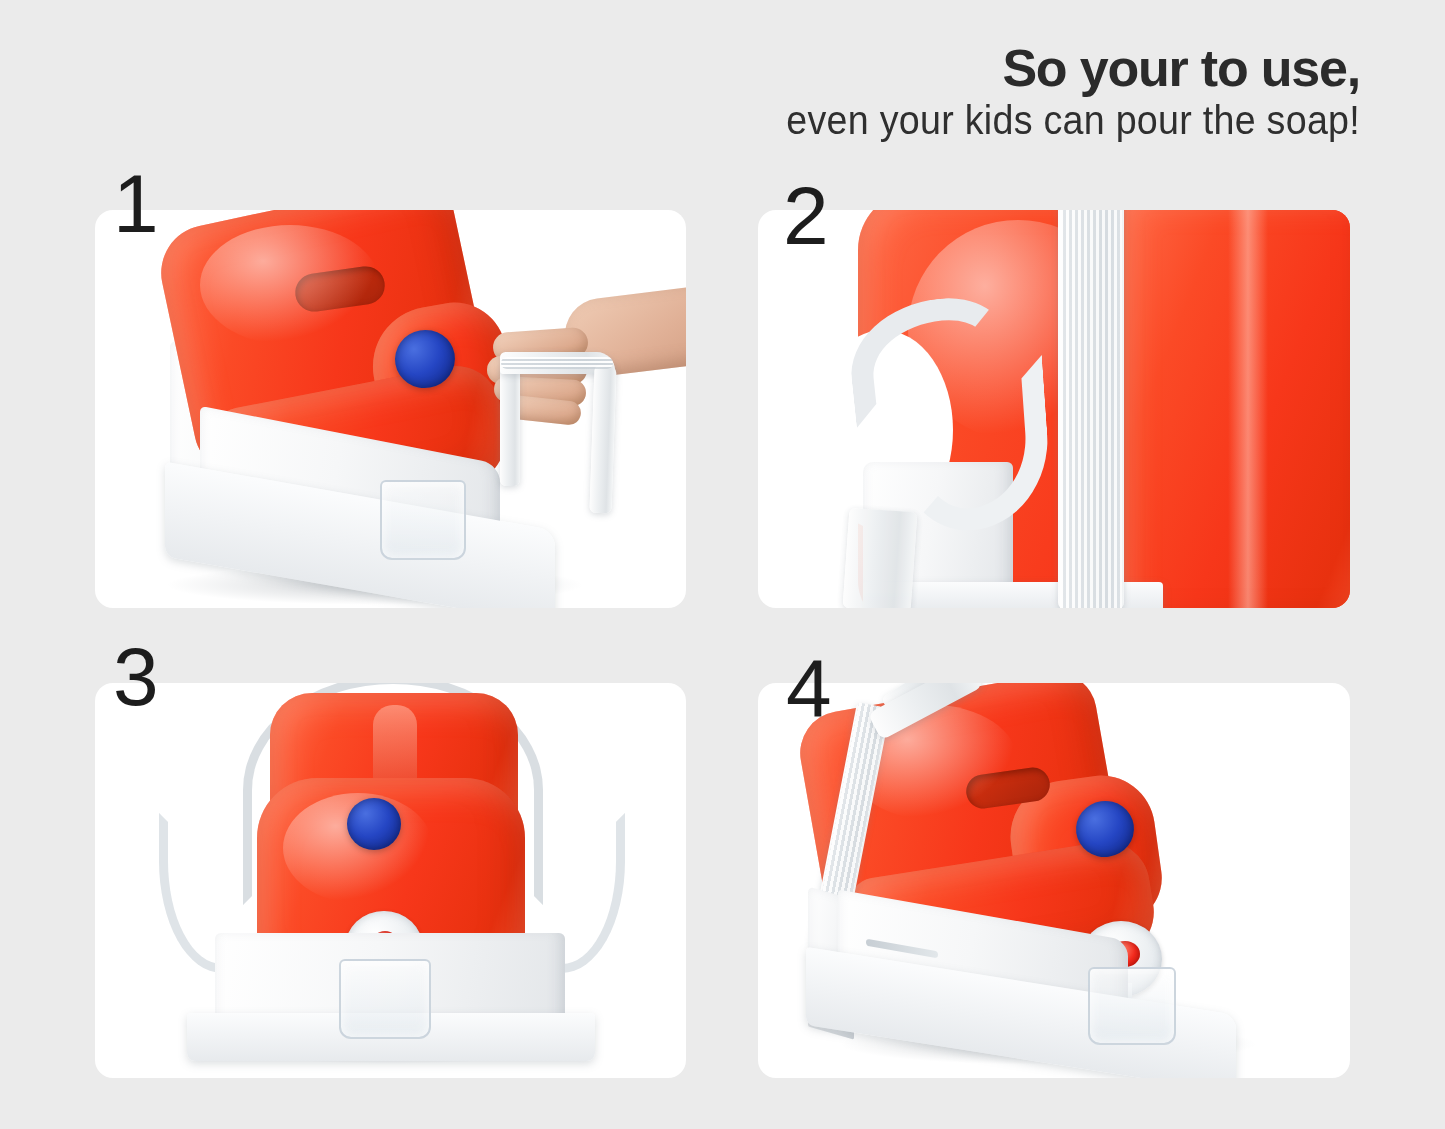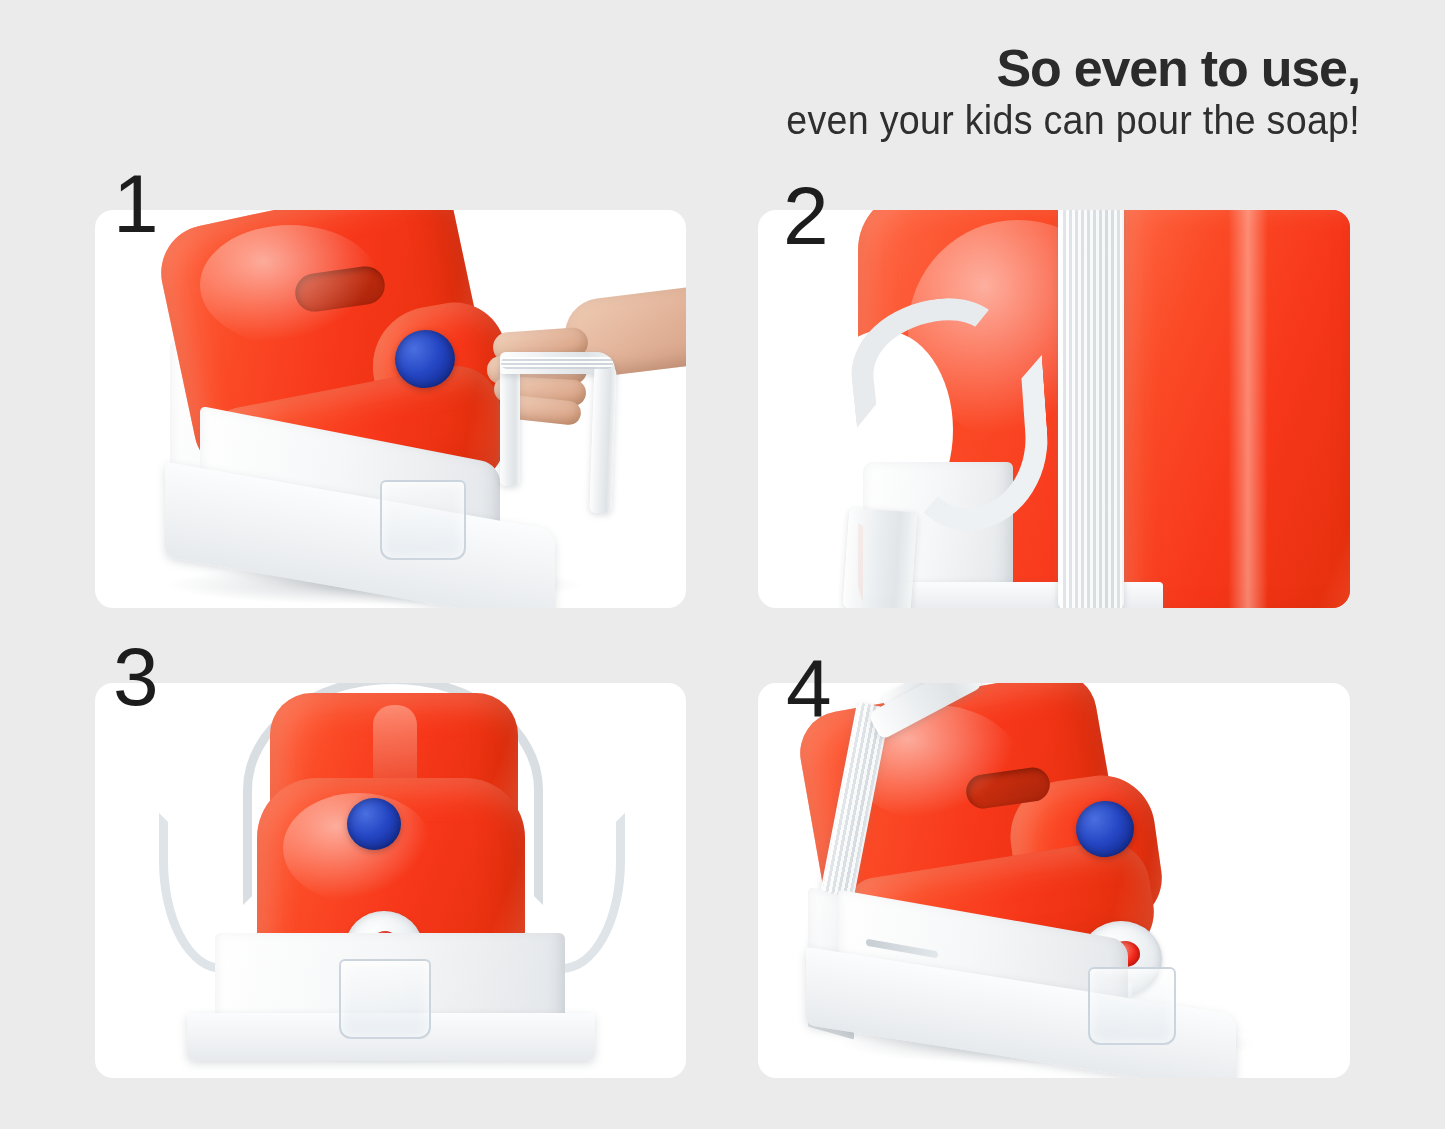--- a/index.html
+++ b/index.html
@@ -98,21 +98,21 @@
   .finger{ position:absolute; border-radius:16px;
     background:linear-gradient(160deg,#f2d2bd,#ddab8f 70%,#c8926f 100%);
     box-shadow:inset -3px -3px 8px rgba(150,105,80,.35);}
 </style>
 </head>
 <body style="background: rgb(235, 235, 235);">
 
 <div class="stage">
 
   <div class="header">
-    <div class="title">So even to use,</div>
+    <div class="title">So your to use,</div>
     <div class="subtitle">even your kids can pour the soap!</div>
   </div>
 
   <div class="panel" id="panel1">
     <div class="scene">
 
       <div class="shadow-soft" style="left:70px;top:355px;width:420px;height:40px;"></div>
 
       <div class="stand" style="left:75px;top:152px;width:200px;height:185px;border-radius:6px 10px 4px 4px;
                   transform:skewY(12deg);"></div>

